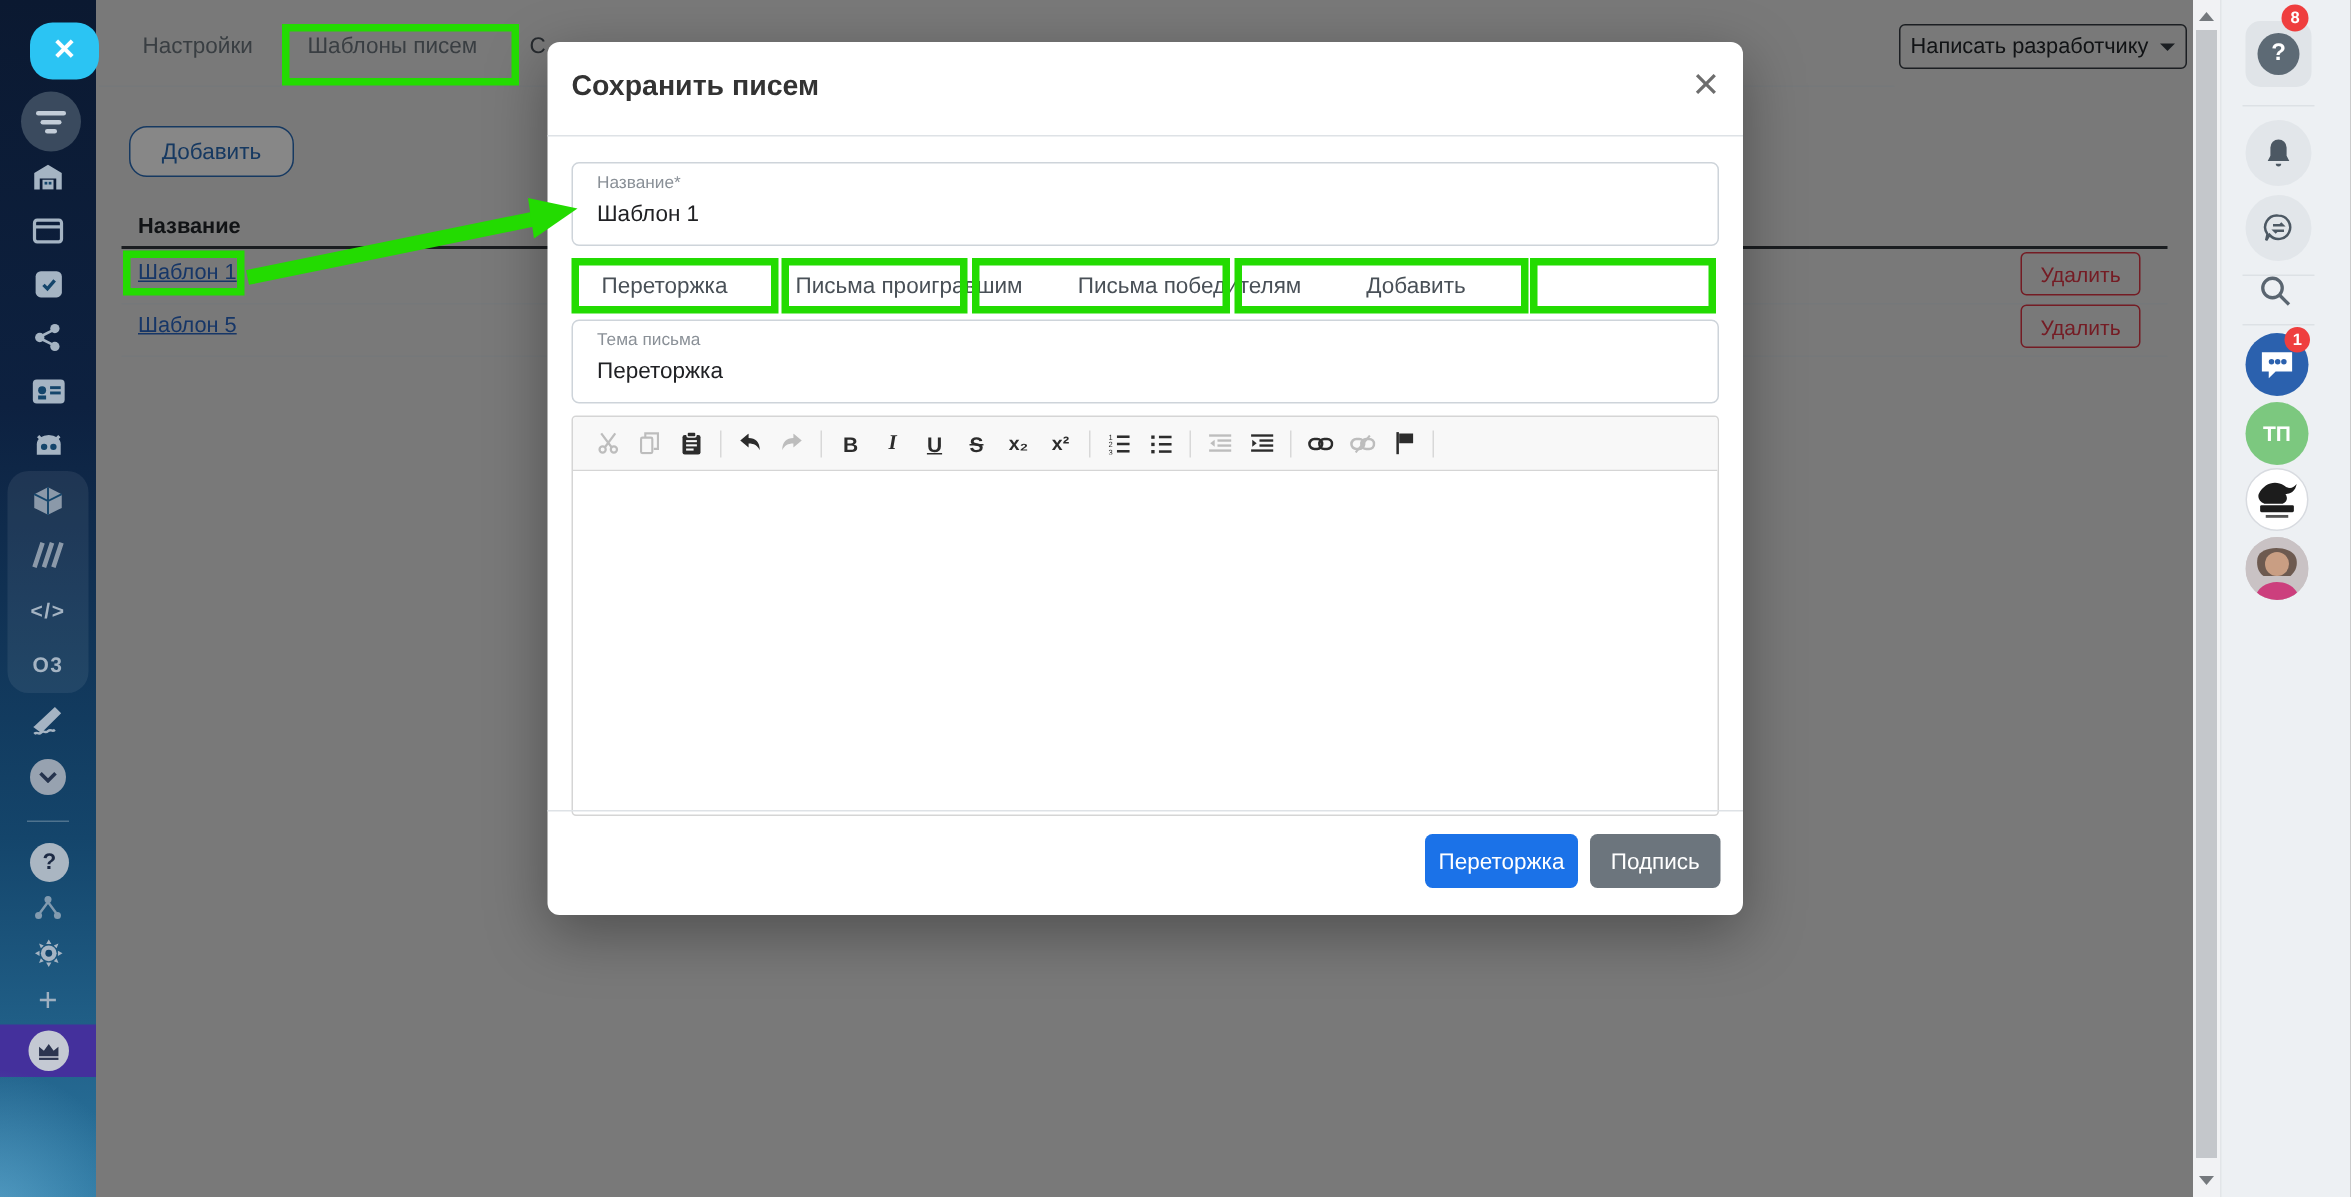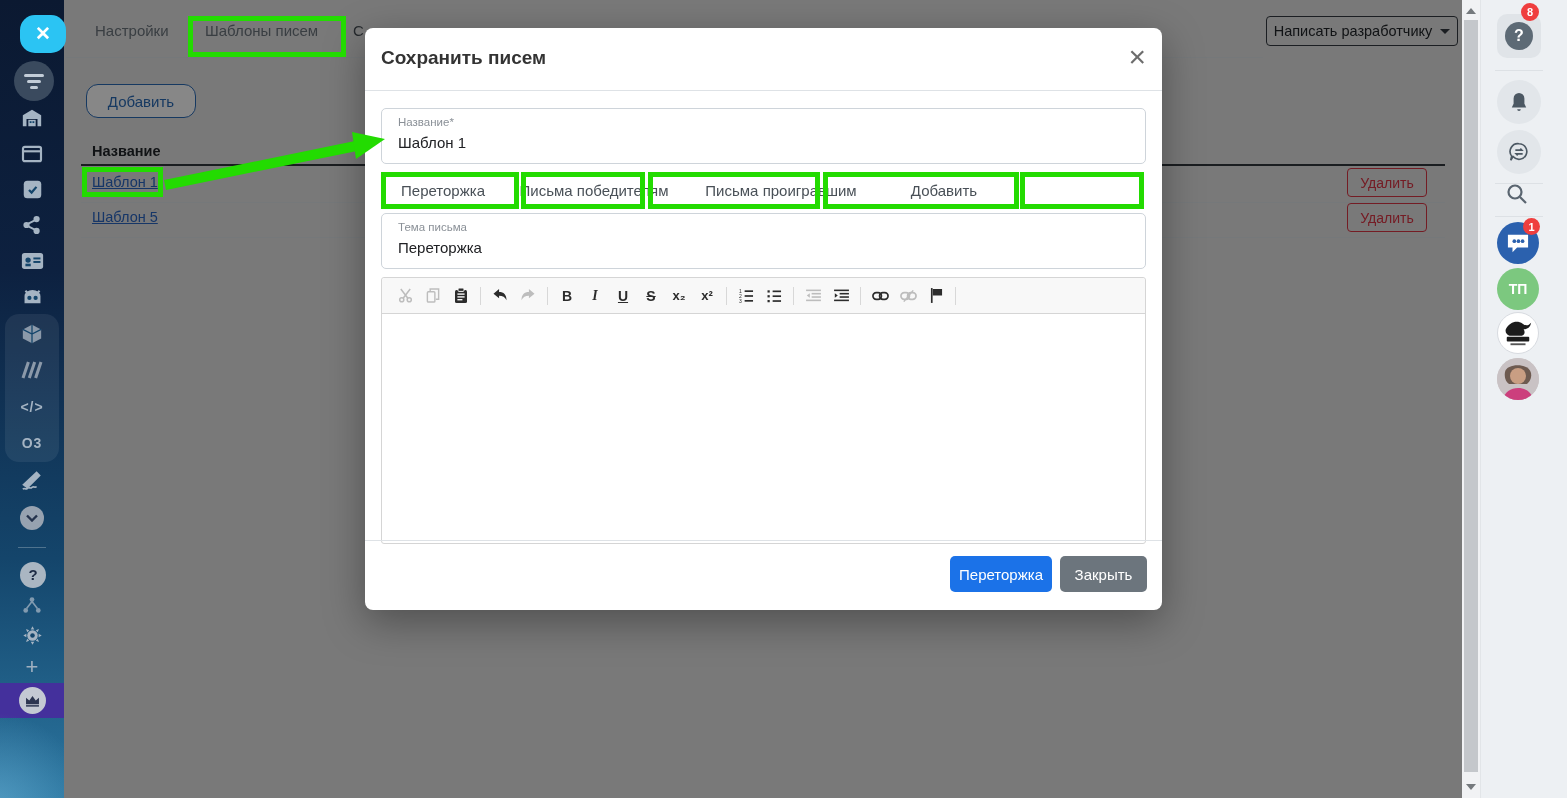--- a/index.html
+++ b/index.html
@@ -315,22 +315,22 @@
   <div class="modal-x">×</div>
   <div class="modal-hborder"></div>
 
   <div class="field name">
     <div class="flabel">Название*</div>
     <div class="fvalue">Шаблон 1</div>
   </div>
 
   <div class="mtabs">
     <div class="mtab" style="width:124px">Переторжка</div>
+    <div class="mtab" style="width:196px">Письма проигравшим</div>
     <div class="mtab" style="width:172px">Письма победителям</div>
-    <div class="mtab" style="width:196px">Письма проигравшим</div>
     <div class="mtab" style="width:124px">Добавить</div>
   </div>
 
   <div class="field subject">
     <div class="flabel">Тема письма</div>
     <div class="fvalue">Переторжка</div>
   </div>
 
   <div class="editor">
     <div class="ed-toolbar">
@@ -433,21 +433,21 @@
             <rect x="1" y="0" width="1.8" height="16"></rect>
             <path d="M3 1h10v7H3z"></path>
           </svg>
         </span>
       <span class="tbsep"></span>
     </div>
   </div>
 
   <div class="modal-fborder"></div>
   <button class="btn save">Переторжка</button>
-  <button class="btn close">Закрыть</button>
+  <button class="btn close">Подпись</button>
 </div>
 
 <div class="annot" style="left:188px;top:16px;width:158px;height:41px"></div>
 <div class="annot" style="left:82px;top:167px;width:81px;height:30px"></div>
 <div class="annot" style="left:381px;top:172px;width:138px;height:37px"></div>
 <div class="annot" style="left:521px;top:172px;width:124px;height:37px"></div>
 <div class="annot" style="left:648px;top:172px;width:172px;height:37px"></div>
 <div class="annot" style="left:823px;top:172px;width:196px;height:37px"></div>
 <div class="annot" style="left:1020px;top:172px;width:124px;height:37px"></div>
 <svg class="annot-svg">

